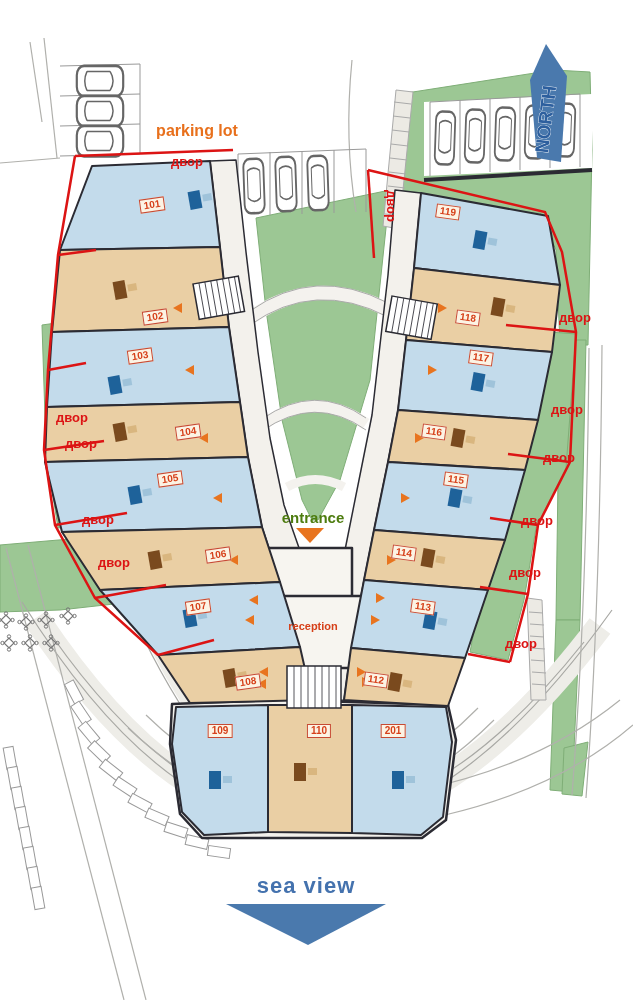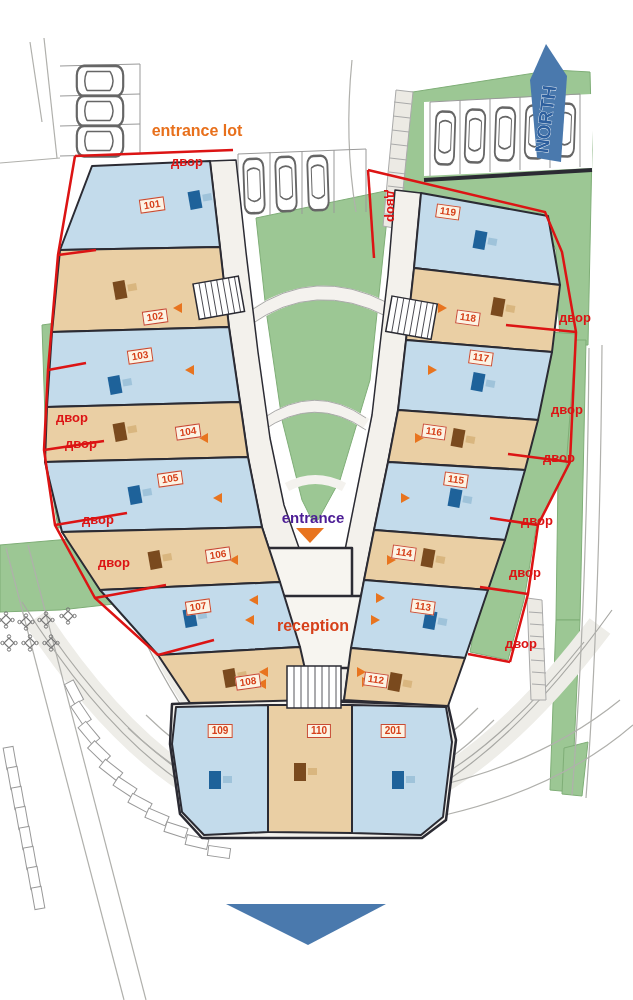--- a/index.html
+++ b/index.html
@@ -1,22 +1,22 @@
 <!DOCTYPE html>
 <html><head>
 <meta charset="utf-8">
 <style>
   html,body{margin:0;padding:0;background:#fff}
   #stage{position:relative;width:633px;height:1000px;background:#ffffff;overflow:hidden;
          font-family:"Liberation Sans",sans-serif}
   #plan{position:absolute;left:0;top:0}
   .lab{position:absolute;transform:translate(-50%,-50%);white-space:nowrap;font-weight:bold}
   .lab-parking{color:#e8701c;font-size:16px}
-  .lab-entrance{color:#4c1d95;font-size:15px}
-  .lab-reception{color:#d6401a;font-size:16px}
+  .lab-entrance{color:#4d7c0f;font-size:15px}
+  .lab-reception{color:#d6401a;font-size:11px}
   .lab-seaview{color:#4472ae;font-size:22px;letter-spacing:1px}
   .dvor{position:absolute;color:#dc1414;font-size:13px;font-weight:bold;white-space:nowrap}
   .chip{position:absolute;background:#fcf3e4;border:1px solid #c74a33;color:#d6401a;
         font-size:10px;font-weight:bold;line-height:12px;padding:0 3px;white-space:nowrap}
 </style>
 </head>
 <body>
 
 <div id="stage">
 <svg id="plan" width="633" height="1000" viewBox="0 0 633 1000">
@@ -357,23 +357,24 @@
         <path d="M510,662 L468,654"></path>
   </g>
 
   <g>
     <polygon points="530,80 546,44 567,76 561,162 537,158" fill="#4a79ad"></polygon>
     <text text-anchor="middle" transform="translate(552,120) rotate(-83)" font-size="19" font-weight="bold" fill="#2d5f9e" stroke="#ffffff" stroke-width="0.7" style="paint-order:stroke" font-family="Liberation Sans, sans-serif">NORTH</text>
   </g>
   <polygon points="226,904 386,904 308,945" fill="#4a79ad"></polygon>
 </svg>
 
-<div class="lab lab-parking" style="left:197px;top:131px">entrance lot</div>
+<div class="lab lab-parking" style="left:197px;top:131px">parking lot</div>
 <div class="lab lab-entrance" style="left:313px;top:517px">entrance</div>
 <div class="lab lab-reception" style="left:313px;top:626px">reception</div>
+<div class="lab lab-seaview" style="left:306px;top:886px">sea view</div>
 
 <div class="dvor" style="left:187px;top:161px;transform:translate(-50%,-50%)">двор</div>
 <div class="dvor" style="left:391px;top:206px;transform:translate(-50%,-50%) rotate(90deg)">двор</div>
 <div class="dvor" style="left:72px;top:417px;transform:translate(-50%,-50%)">двор</div>
 <div class="dvor" style="left:81px;top:443px;transform:translate(-50%,-50%)">двор</div>
 <div class="dvor" style="left:98px;top:519px;transform:translate(-50%,-50%)">двор</div>
 <div class="dvor" style="left:114px;top:562px;transform:translate(-50%,-50%)">двор</div>
 <div class="dvor" style="left:575px;top:317px;transform:translate(-50%,-50%)">двор</div>
 <div class="dvor" style="left:567px;top:409px;transform:translate(-50%,-50%)">двор</div>
 <div class="dvor" style="left:559px;top:457px;transform:translate(-50%,-50%)">двор</div>

